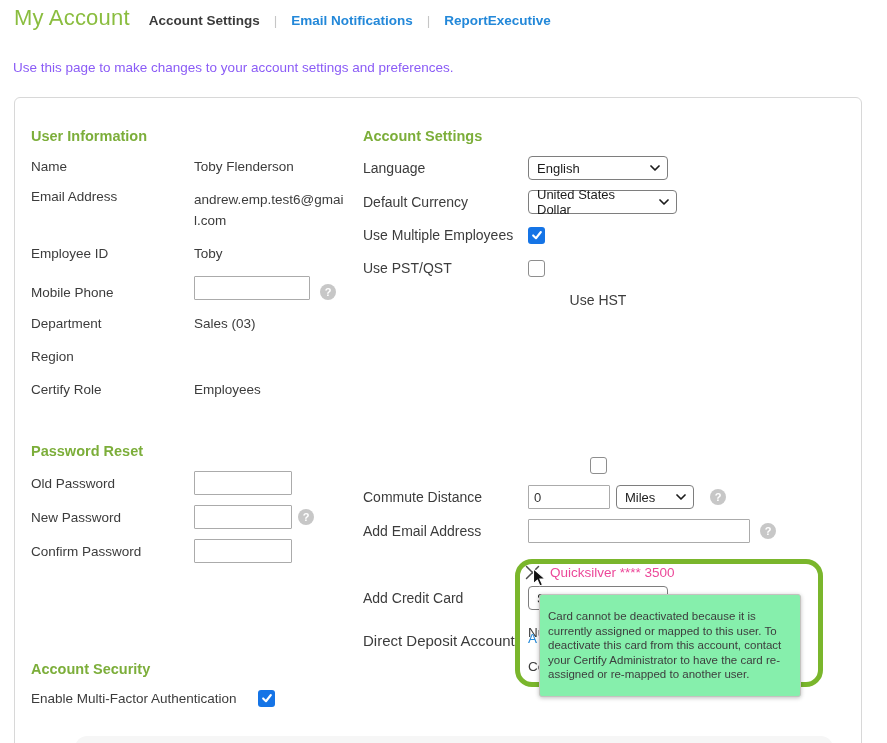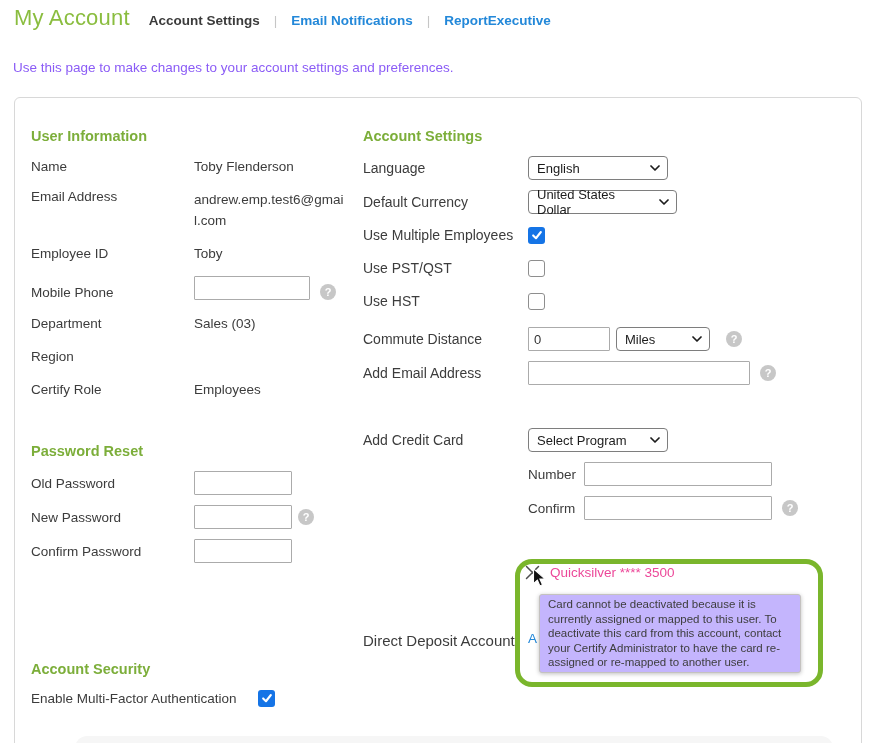--- a/index.html
+++ b/index.html
@@ -69,23 +69,23 @@
   
   .highlight {
     position:absolute; left:500px; top:461px; width:308px; height:128px;
     border:5px solid #7ab62c; border-radius:17px;
   }
   .card-row { position:absolute; left:508px; top:465px; display:flex; align-items:center; z-index:1; }
   .close-x { display:flex; padding:2px; cursor:pointer; }
   .card-label { font-size:13.5px; color:#ec4899; margin-left:8px; }
   .tooltip {
     position:absolute; left:524px; top:496px; width:262px; z-index:3;
-    background:#c4b5fd; border:1px solid #c4c2bf; border-radius:3px;
+    background:#86efac; border:1px solid #c4c2bf; border-radius:3px;
     box-shadow:0 1px 4px rgba(0,0,0,.25);
-    padding:2px 8px; font-size:11.5px; line-height:14.5px; color:#3d3d3d;
+    padding:14px 8px; font-size:11.5px; line-height:14.5px; color:#3d3d3d;
   }
   .dd-label { position:absolute; left:348px; top:534px; font-size:15px; z-index:1; }
   .dd-link { position:absolute; left:513px; top:533px; font-size:13.5px; color:#2388d9; z-index:2; cursor:pointer; }
   .cursor-icon { position:absolute; left:517px; top:470px; z-index:5; pointer-events:none; }
 
   .footer-strip {
     position:absolute; left:60px; right:28px; top:638px; height:60px;
     background:#f6f6f6; border-radius:12px 12px 0 0;
   }
 </style>
@@ -212,29 +212,29 @@
             </svg>
         </span>
       </div>
 
 
       <div class="row row-cb">
         <span class="lbl-r">Use PST/QST</span>
         <span class="cb cb-off"></span>
       </div>
 
-      <div class="row row-cb" style="margin-bottom:17px;">
+      <div class="row row-cb" style="margin-bottom:11px;flex-direction:column;">
         <span class="lbl-r">Use HST</span>
         <span class="cb cb-off"></span>
       </div>
 
       <div class="row row-input">
         <span class="lbl-r">Commute Distance</span>
         <input class="txt w82" value="0" style="">
-        <div class="sel gap6" style="width:94px;">
+        <div class="sel gap6" style="width:78px;">
           <span>Miles</span>
           <span class="chev">
               <svg width="10" height="6" viewBox="0 0 10 6">
                 <polyline points="1,1 5,5 9,1" fill="none" stroke="#1c1c1c" stroke-width="1.7" stroke-linecap="round" stroke-linejoin="round"></polyline>
               </svg>
             </span>
         </div>
         <span class="help gap16" style="margin-left:16px;">?</span>
       </div>
 

